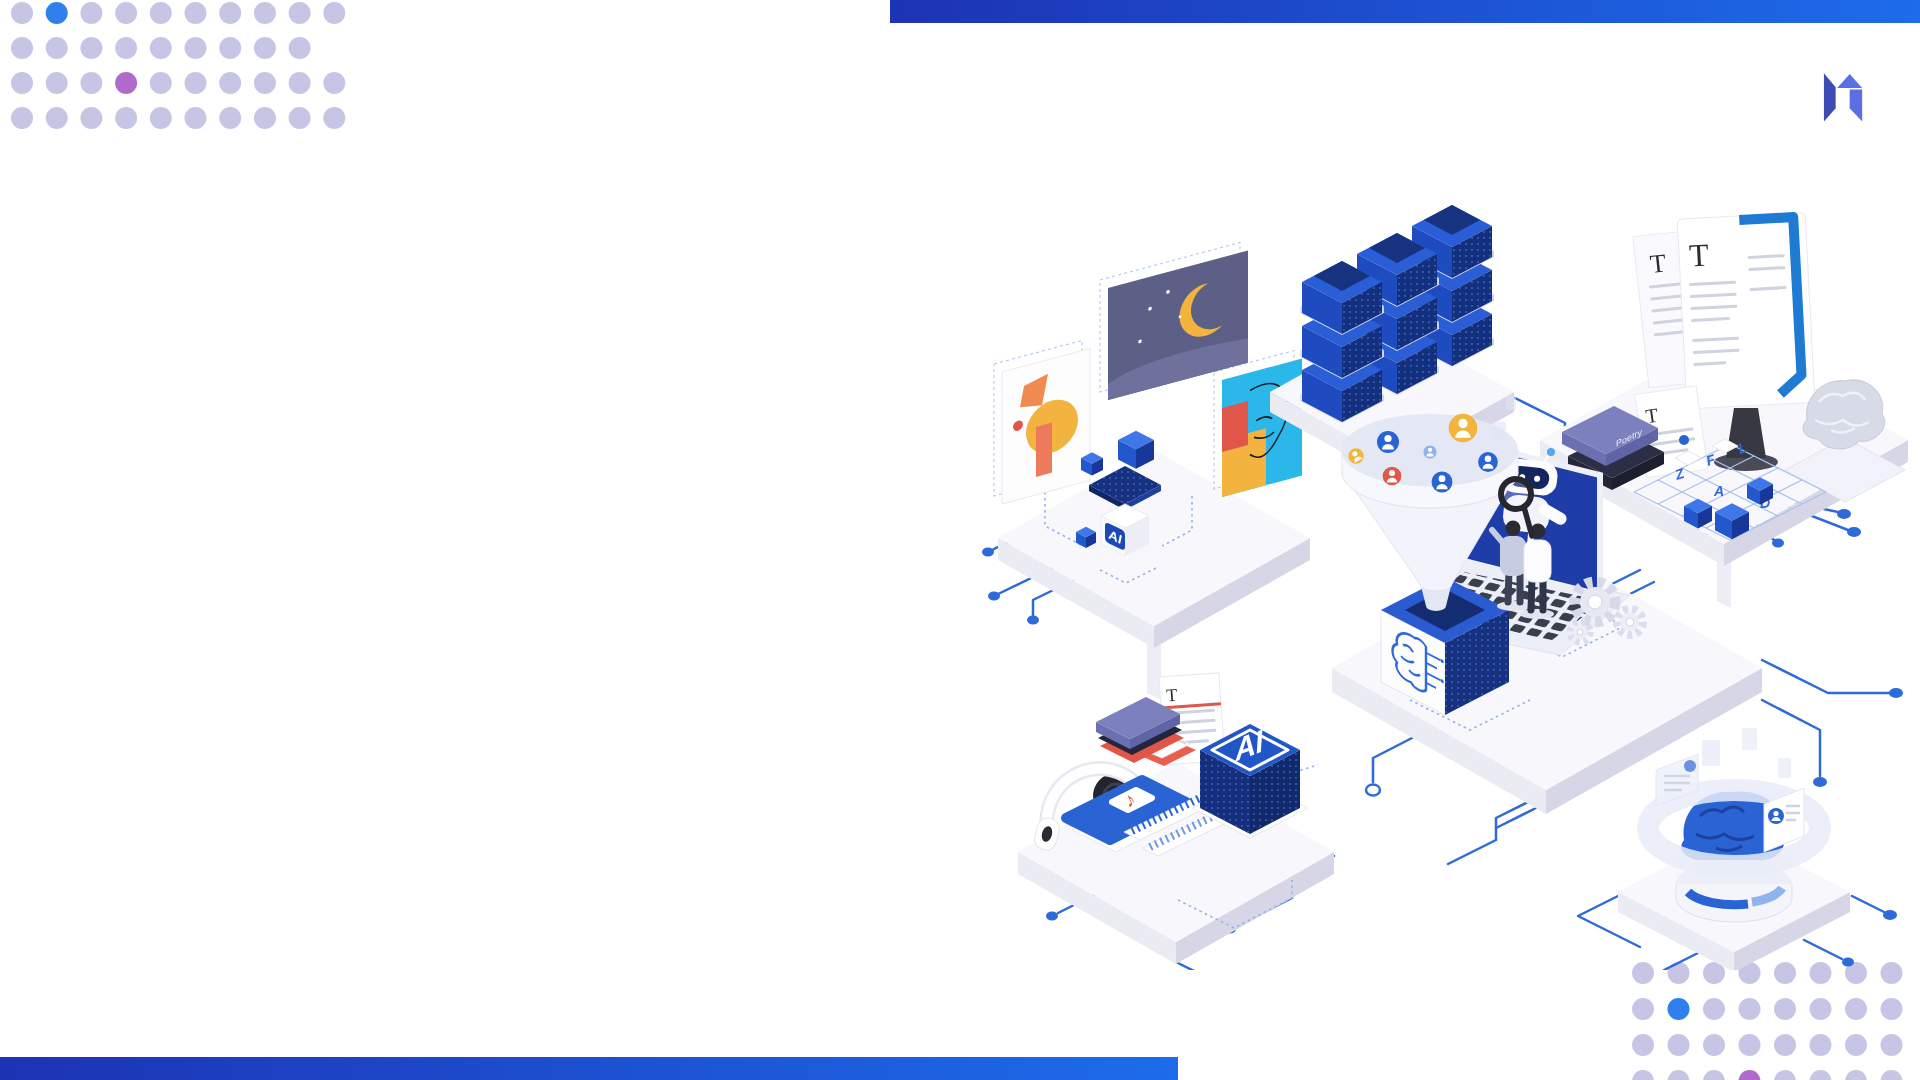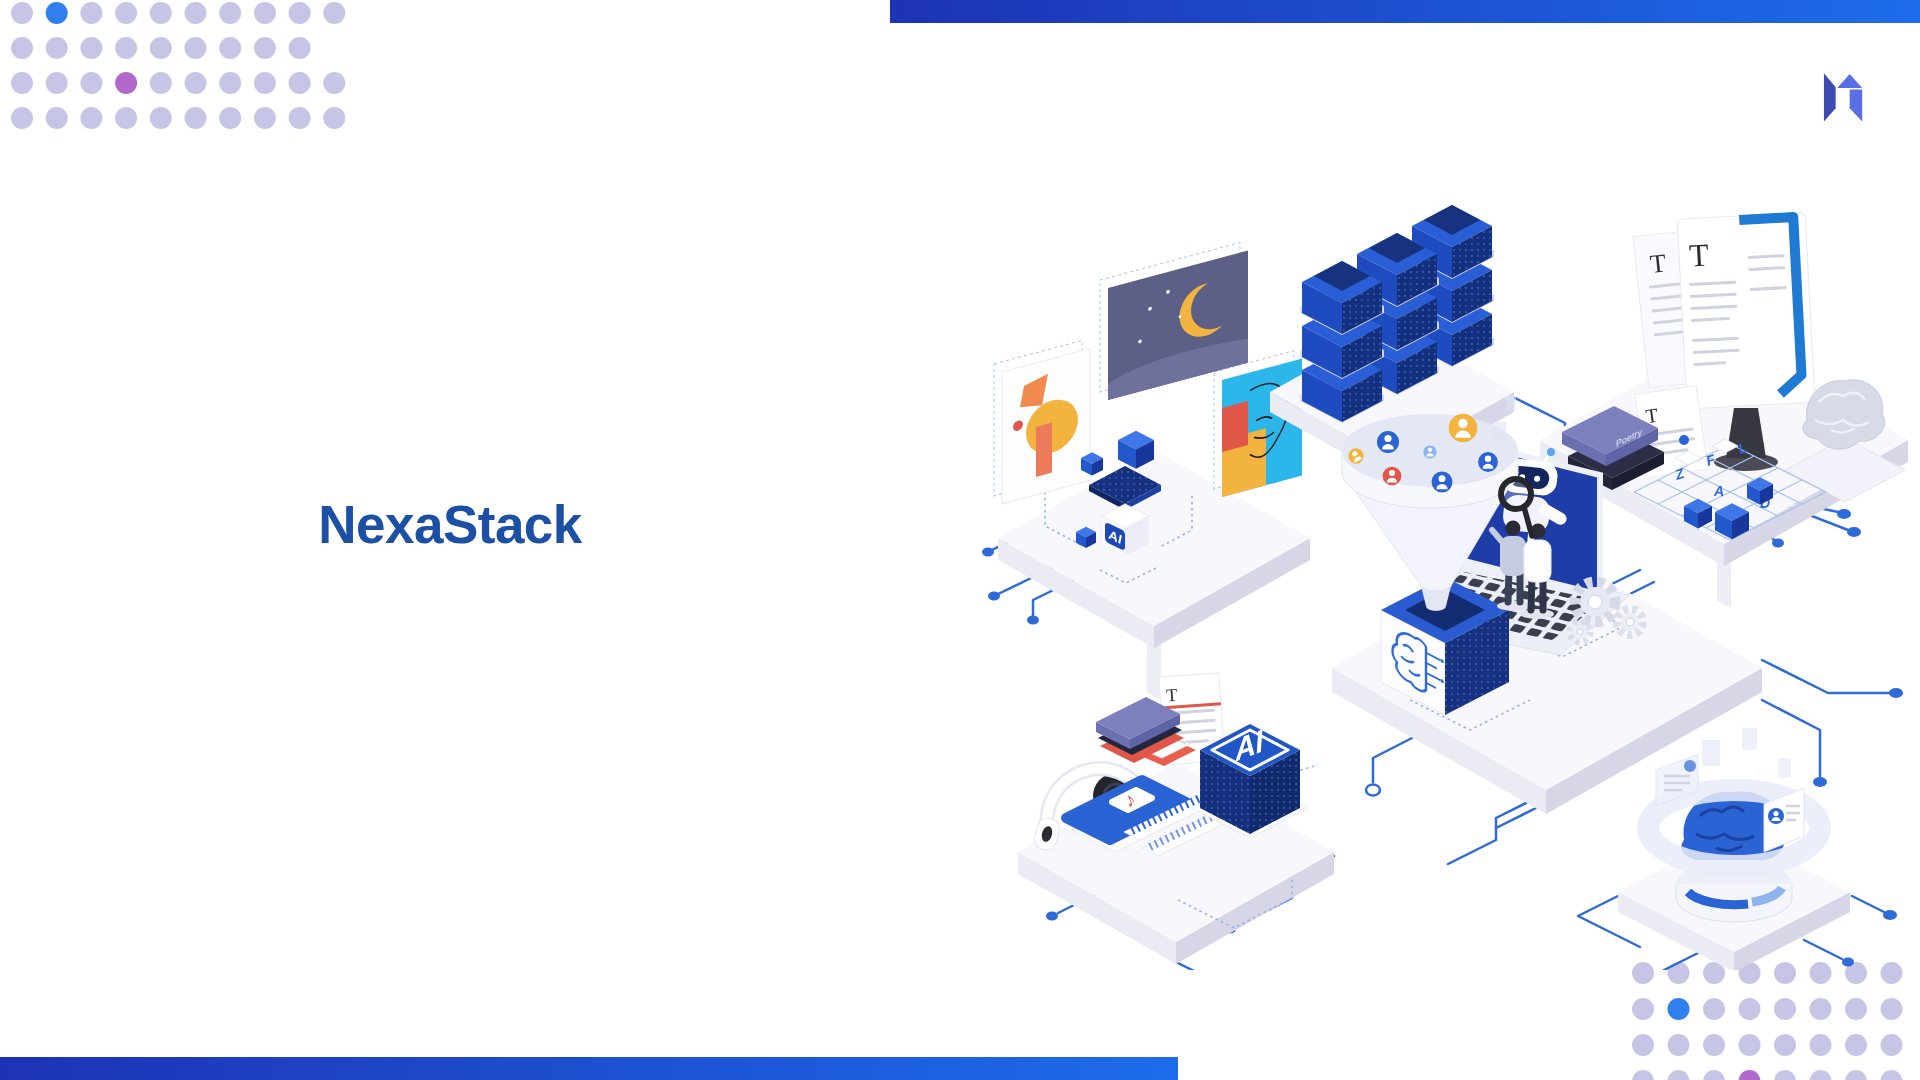--- a/index.html
+++ b/index.html
@@ -117,21 +117,20 @@
       </g>
   </svg>
 
   <svg class="logo" viewBox="0 0 100 100">
     <polygon points="23,22 38,40 38,67 23,84" fill="#3d4bb3"></polygon>
     <polygon points="40,41 56,23 72,41" fill="#5b6fe4"></polygon>
     <polygon points="56,43 72,43 72,84 56,67" fill="#5b6fe4"></polygon>
   </svg>
 
   <h1 class="headline">
-    <span>NexaStack</span>
   </h1>
 
   <svg class="illustration" viewBox="0 0 980 830">
     <defs>
       <pattern id="pd" width="6" height="6" patternUnits="userSpaceOnUse">
         <circle cx="2" cy="2" r="0.9" fill="#6c8fe8" opacity="0.55"></circle>
       </pattern>
       <pattern id="keys" width="17" height="13" patternUnits="userSpaceOnUse" patternTransform="matrix(0.97,0.24,-0.62,0.75,0,0)">
         <rect x="1" y="1" width="12" height="9" rx="2" fill="#3a3f4e"></rect>
       </pattern>

